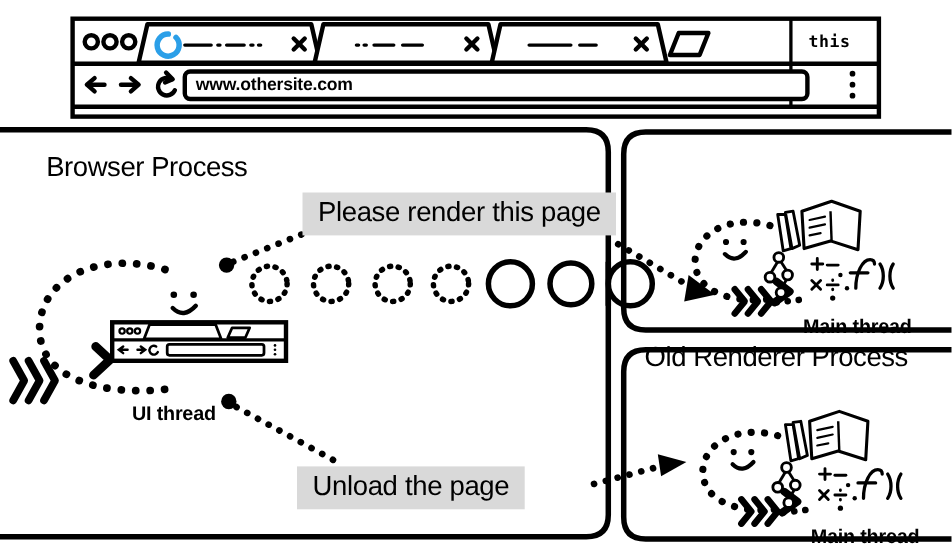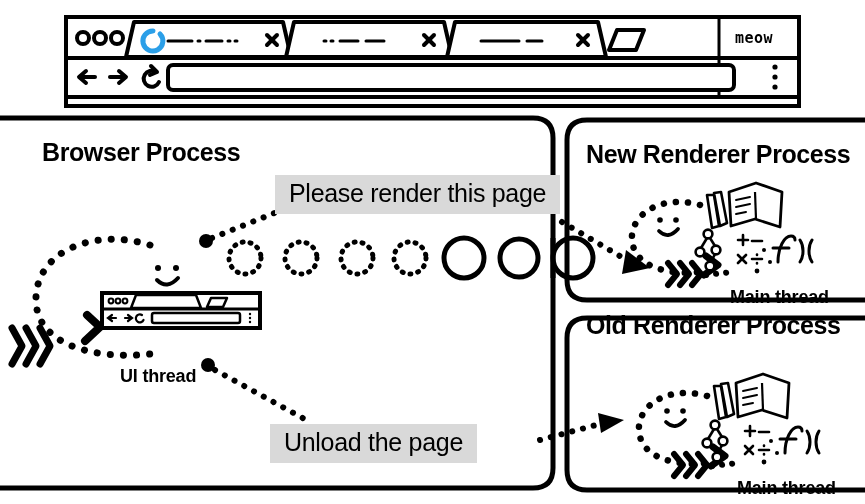--- a/index.html
+++ b/index.html
@@ -27,21 +27,21 @@
   }
   .txt {
     position: absolute;
     white-space: nowrap;
     font-family: "Liberation Sans", sans-serif;
     color: #000;
     line-height: 1;
   }
   .proc-title {
     font-size: 25px;
-    font-weight: 700;
+    font-weight: 400;
     letter-spacing: -0.4px;
   }
   .thread-label {
     font-size: 18px;
     font-weight: 600;
     letter-spacing: -0.2px;
     margin-top: 30px;
   }
   .msg {
     font-size: 25px;
@@ -370,32 +370,32 @@
       <g fill="none" stroke="#000" stroke-width="3" stroke-linecap="round">
         <path d="M785,453 C785,439 791,427 798,427 C801,427 802,429 802,431"></path>
         <line x1="780" y1="439" x2="796" y2="439"></line>
         <path d="M807,431 C811,437 811,447 807,453"></path>
         <path d="M819,431 C815,437 815,447 819,453"></path>
       </g>
     </g>
 
   </svg>
 
-
-  <div class="txt meow-text" style="left:735px; top:31px;">meow</div>
+  <div class="txt url-text" style="left:178px; top:70px;">www.othersite.com</div>
+
+  <div class="txt meow-text" style="left:735px; top:31px;">this</div>
 
   <div class="txt proc-title" style="left:42px; top:140px;">Browser Process</div>
 
   <div class="txt thread-label" style="left:120px; top:337px;">UI thread</div>
 
   <div class="txt msg" style="left:275px; top:175px;">Please render this page</div>
 
   <div class="txt msg" style="left:270px; top:424px;">Unload the page</div>
 
-  <div class="txt proc-title" style="left:586px; top:142px;">New Renderer Process</div>
 
   <div class="txt thread-label" style="left:730px; top:258px;">Main thread</div>
 
   <div class="txt proc-title" style="left:586px; top:313px;">Old Renderer Process</div>
 
   <div class="txt thread-label" style="left:737px; top:449px;">Main thread</div>
 
 </div>
 
 </body></html>

